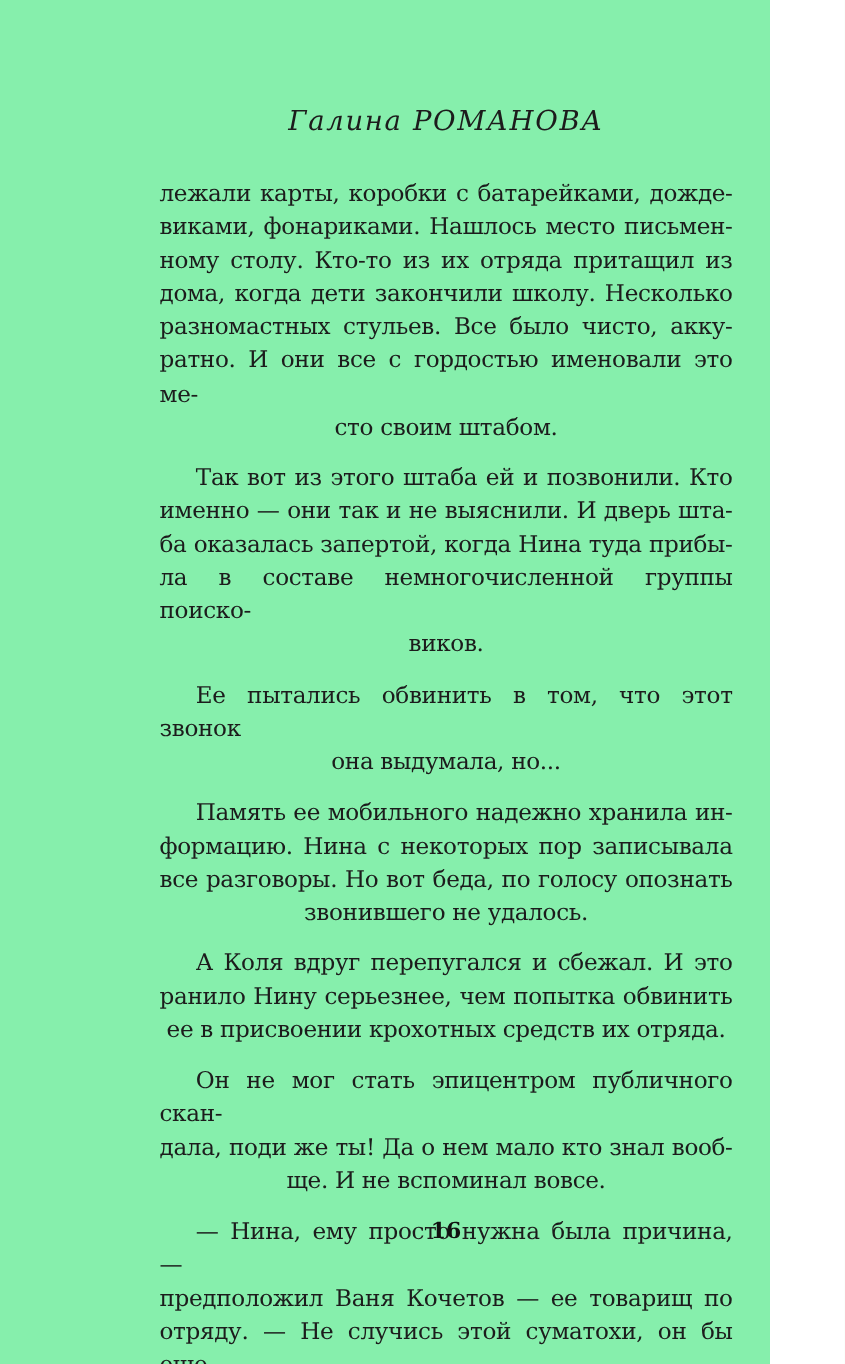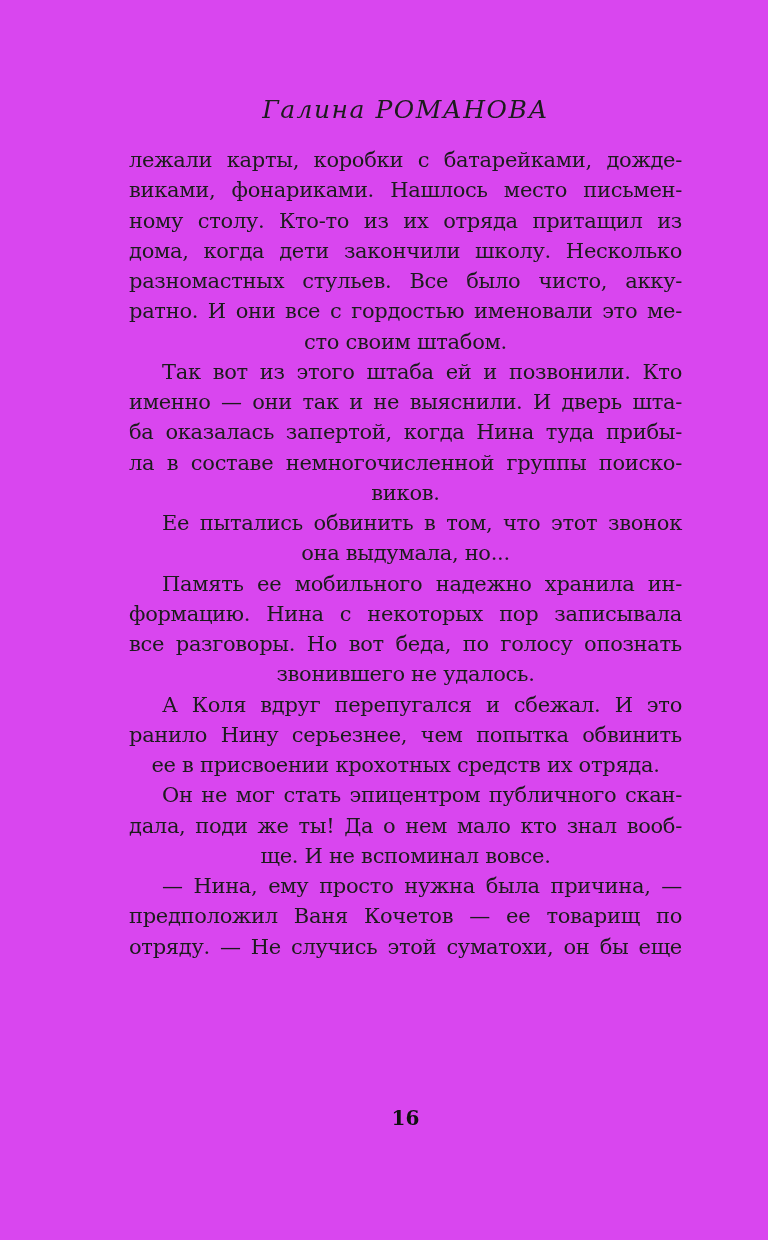--- a/index.html
+++ b/index.html
@@ -2,23 +2,23 @@
 <html><head>
 <meta charset="utf-8">
 <style>
   html, body {
     margin: 0;
     padding: 0;
     background: #ffffff;
   }
   .book-page {
     position: relative;
-    width: 768px;
+    width: 700px;
     height: 1240px;
-    background: #d946ef;
+    background: #86efac;
     color: #1c1c1c;
     font-family: "DejaVu Serif", "Liberation Serif", serif;
     overflow: hidden;
   }
   .running-header {
     position: absolute;
     top: 95px;
     left: 129px;
     width: 553px;
     text-align: center;
@@ -31,21 +31,21 @@
   .body-text {
     position: absolute;
     top: 145px;
     left: 129px;
     width: 553px;
     font-size: 21px;
     line-height: 30.25px;
     letter-spacing: -0.3px;
     color: #1c1c1c;
   }
-  .paragraph { margin: 0; }
+  .paragraph { margin: 16px; }
   .line {
     white-space: normal;
     text-align: center;
   }
   .line.just {
     text-align: justify;
     text-align-last: justify;
   }
   .line.indent {
     text-indent: 33px;

